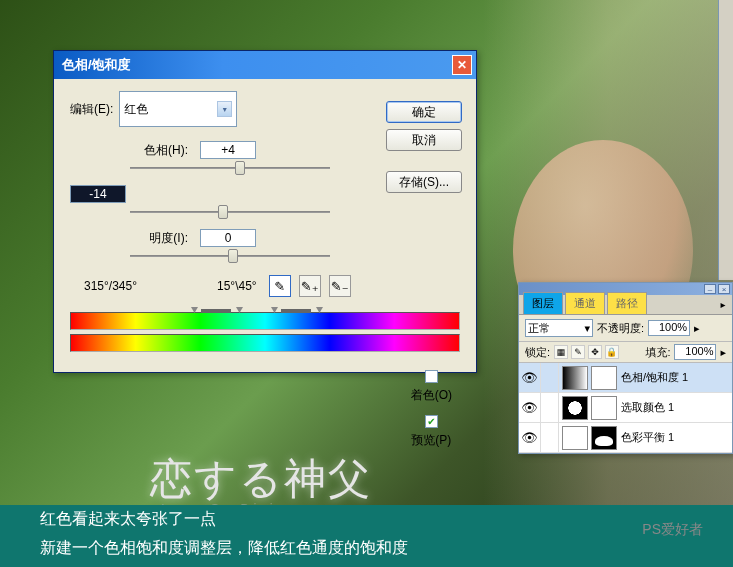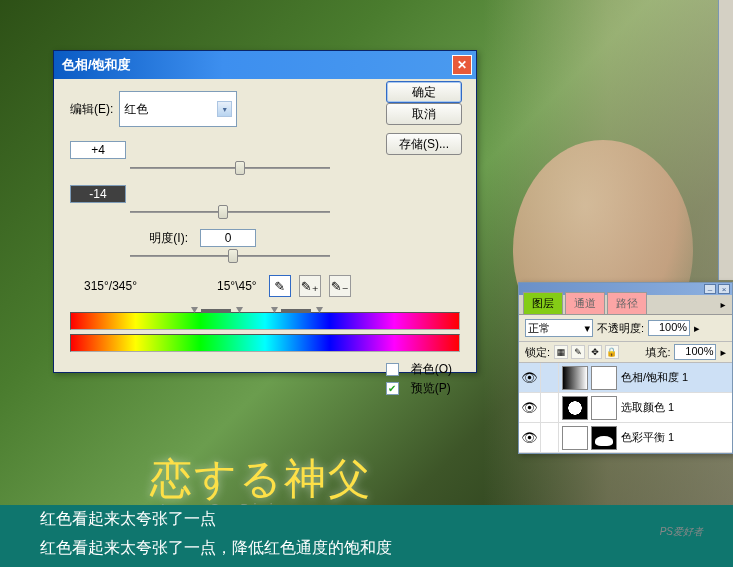--- a/index.html
+++ b/index.html
@@ -1,74 +1,74 @@
 <!DOCTYPE html>
 <html><head>
 <meta charset="utf-8">
 <style>
 * { box-sizing: border-box; margin: 0; padding: 0; }
 body { font-family: "Microsoft YaHei", Tahoma, Arial, sans-serif; font-size: 12px; background: #3a3a3a; overflow: hidden; }
 .canvas { position: relative; width: 733px; height: 567px; }
 .bg-image { position: absolute; inset: 0; background: linear-gradient(135deg, #2d5016 0%, #4a7c2e 30%, #6b9d4e 50%, #3d5528 70%, #1a2810 100%); }
 .bg-overlay { position: absolute; right: 0; top: 0; width: 250px; height: 100%; background: linear-gradient(90deg, rgba(255,255,255,0) 0%, rgba(255,220,200,0.3) 50%, rgba(255,230,210,0.4) 100%); }
 .bg-face { position: absolute; right: 40px; top: 140px; width: 180px; height: 220px; background: radial-gradient(ellipse at 40% 30%, #e8c5a8 0%, #d4a888 60%, rgba(0,0,0,0) 100%); border-radius: 50%; opacity: 0.8; }
-.movie-title { position: absolute; left: 150px; bottom: 60px; font-size: 42px; color: #fde047; font-weight: 300; text-shadow: 0 0 8px rgba(255,255,255,0.5); letter-spacing: 2px; }
+.movie-title { position: absolute; left: 150px; bottom: 60px; font-size: 42px; color: #e5e5e5; font-weight: 300; text-shadow: 0 0 8px rgba(255,255,255,0.5); letter-spacing: 2px; }
 .movie-subtitle { position: absolute; left: 160px; bottom: 50px; font-size: 14px; color: #aaa; font-style: italic; letter-spacing: 3px; opacity: 0.5; }
 
 .caption-bar { position: absolute; bottom: 0; left: 0; right: 0; height: 62px; background: #0f766e; padding: 0 40px; color: #fff; font-size: 16px; line-height: 1.8; }
 .watermark { position: absolute; right: 20px; bottom: 8px; color: #7ac8e8; font-size: 13px; font-weight: bold; letter-spacing: 1px; text-shadow: 0 0 3px rgba(0,0,0,0.5); }
-.watermark-label { position: absolute; right: 30px; bottom: 28px; color: #888; font-size: 10px; font-style: italic; }
+.watermark-label { position: absolute; right: 30px; bottom: 28px; color: #888; font-size: 14px; }
 
 
 .dialog { position: absolute; left: 53px; top: 50px; width: 424px; background: #ece9d8; border: 1px solid #0a246a; box-shadow: 2px 2px 6px rgba(0,0,0,0.3); }
 .titlebar { height: 28px; background: linear-gradient(90deg, #0a5bc4 0%, #3d8fef 40%, #4a9aef 100%); display: flex; align-items: center; padding: 0 4px 0 8px; color: #fff; font-size: 13px; font-weight: bold; }
 .titlebar-text { flex: 1; }
 .close-btn { width: 20px; height: 20px; background: #e85a3a; border: 1px solid #fff; display: flex; align-items: center; justify-content: center; color: #fff; font-weight: bold; font-size: 12px; cursor: pointer; }
 .dialog-body { padding: 12px 16px 16px; }
 
 .edit-row { display: flex; align-items: center; gap: 6px; margin-bottom: 14px; }
 .edit-label { color: #000; }
 .dropdown { width: 118px; height: 36px; border: 1px solid #7f9db9; background: #fff; display: flex; align-items: center; padding: 0 4px; justify-content: space-between; }
 .dropdown-arrow { width: 15px; height: 16px; background: linear-gradient(#e8f0fa, #b8d4f0); border: 1px solid #acc5e2; display: flex; align-items: center; justify-content: center; font-size: 8px; color: #4a6a9a; }
 
 .slider-row { display: flex; align-items: center; margin: 8px 0 2px; }
 .slider-label { width: 130px; text-align: right; padding-right: 12px; }
 .slider-input { width: 56px; height: 18px; border: 1px solid #7f9db9; text-align: center; font-size: 12px; }
-.slider-input.selected { background: #404040; color: #fff; }
+.slider-input.selected { background: #0f172a; color: #fff; }
 .slider-track { margin: 2px 0 10px 60px; width: 200px; height: 14px; position: relative; }
 .slider-rail { position: absolute; top: 6px; left: 0; right: 0; height: 2px; background: #999; border-top: 1px solid #888; }
 .slider-thumb { position: absolute; top: 0; width: 10px; height: 14px; background: linear-gradient(#f0f0e0, #d8d8c8); border: 1px solid #888; border-radius: 2px; }
 
 .degree-row { display: flex; align-items: center; margin: 12px 0 15px; }
 .degree-left { margin-left: 14px; }
 .degree-right { margin-left: 80px; }
 .eyedroppers { display: flex; gap: 8px; margin-left: 12px; }
 .eyedropper { width: 22px; height: 22px; border: 1px solid #999; background: #f4f4ec; display: flex; align-items: center; justify-content: center; font-size: 13px; cursor: pointer; }
 .eyedropper.active { border: 1px solid #316ac5; background: #fff; }
 
-.check-row { display: flex; align-items: center; gap: 12px; margin: 2px 0; }
+.check-row { display: flex; align-items: center; gap: 4px; margin: 11px 0; flex-direction: column; }
 .checkbox { width: 13px; height: 13px; border: 1px solid #7f9db9; background: #fff; display: flex; align-items: center; justify-content: center; font-size: 10px; color: #21a121; }
 
-.right-btns { position: absolute; right: 14px; top: 30px; display: flex; flex-direction: column; }
+.right-btns { position: absolute; right: 14px; top: 50px; display: flex; flex-direction: column; gap: 6px; }
 .ps-btn { width: 76px; height: 22px; background: linear-gradient(#fdfdfb, #e7e7dd); border: 1px solid #888; border-radius: 3px; font-size: 12px; cursor: pointer; display: flex; align-items: center; justify-content: center; }
 .ps-btn.default { border: 1px solid #316ac5; box-shadow: inset 0 0 0 1px #a8c8f0; }
 
 .check-group { position: absolute; right: 24px; top: 308px; }
 
 .color-ramp { height: 18px; margin: 4px 0; background: linear-gradient(90deg, red, yellow, lime, cyan, blue, magenta, red); border: 1px inset #aaa; position: relative; }
 .ramp-marker { position: absolute; top: -6px; width: 7px; height: 6px; background: #888; clip-path: polygon(50% 100%, 0 0, 100% 0); }
 .ramp-bar { position: absolute; top: -4px; height: 4px; background: #666; }
 
 
 .layers-panel { position: absolute; right: 0; top: 282px; width: 215px; background: #ece9d8; border: 1px solid #7a96b4; box-shadow: 2px 2px 6px rgba(0,0,0,0.3); font-size: 11px; }
 .panel-titlebar { height: 12px; background: linear-gradient(90deg, #6a90c8, #8db0e0); display: flex; justify-content: flex-end; align-items: center; padding: 0 2px; gap: 2px; }
 .panel-btn { width: 12px; height: 10px; background: #d4e0f0; border: 1px solid #5a7aa8; font-size: 8px; display: flex; align-items: center; justify-content: center; color: #3a5a8a; cursor: pointer; }
 .panel-tabs { display: flex; background: #d6d3c6; border-bottom: 1px solid #999; height: 20px; align-items: flex-end; padding-left: 4px; gap: 2px; }
-.panel-tab { padding: 3px 8px; background: #84cc16; border: 1px solid #999; border-bottom: none; cursor: pointer; font-size: 11px; }
-.panel-tab.inactive { background: #fca5a5; color: #666; }
+.panel-tab { padding: 3px 8px; background: #0ea5e9; border: 1px solid #999; border-bottom: none; cursor: pointer; font-size: 11px; }
+.panel-tab.inactive { background: #fde047; color: #666; }
 .panel-opts { display: flex; align-items: center; padding: 4px 6px; gap: 4px; border-bottom: 1px solid #bbb; }
 .mini-dropdown { flex: 0 0 68px; height: 18px; border: 1px solid #7f9db9; background: #fff; display: flex; align-items: center; justify-content: space-between; padding: 0 2px; font-size: 11px; }
 .opacity-input { width: 42px; height: 16px; border: 1px solid #7f9db9; background: #fff; text-align: right; padding: 0 2px; font-size: 11px; }
 .lock-row { display: flex; align-items: center; padding: 2px 6px; gap: 4px; border-bottom: 1px solid #bbb; font-size: 11px; }
 .lock-icons { display: flex; gap: 3px; }
 .lock-icon { width: 14px; height: 14px; border: 1px solid #ccc; background: #f8f8f0; display: flex; align-items: center; justify-content: center; font-size: 9px; }
 
 .layer-list { background: #fff; }
 .layer-row { display: flex; align-items: center; height: 30px; border-bottom: 1px solid #ddd; }
 .layer-row.selected { background: #cde0f5; }
@@ -108,20 +108,21 @@
     <div class="dialog-body">
       <div class="edit-row">
         <span class="edit-label">编辑(E):</span>
         <div class="dropdown">
           <span>红色</span>
           <span class="dropdown-arrow">▾</span>
         </div>
       </div>
 
       <div class="slider-row">
+        <span class="slider-label">色相(H):</span>
         <input class="slider-input" value="+4" style="">
       </div>
       <div class="slider-track">
           <div class="slider-rail"></div>
           <div class="slider-thumb" style="left:105px"></div>
         </div>
 
       <div class="slider-row">
         <input class="slider-input selected" value="-14" style="">
       </div>
@@ -231,16 +232,16 @@
         <div class="link-col"></div>
         <div class="thumb curves"></div>
         <div class="mask-thumb black"></div>
         <span class="layer-name">色彩平衡 1</span>
       </div>
     </div>
   </div>
 
   <div class="caption-bar">
     <div>红色看起来太夸张了一点</div>
-    <div>红色看起来太夸张了一点，降低红色通度的饱和度</div>
+    <div>新建一个色相饱和度调整层，降低红色通度的饱和度</div>
   </div>
   <div class="watermark-label">PS爱好者</div>
 </div>
 
 </body></html>

